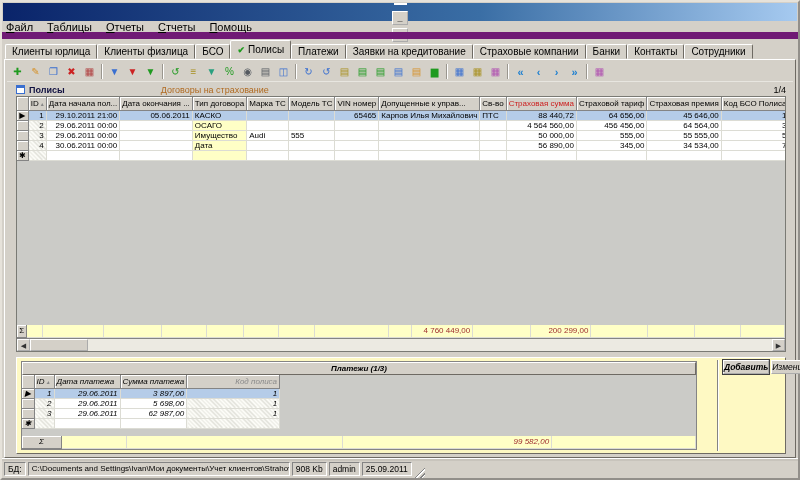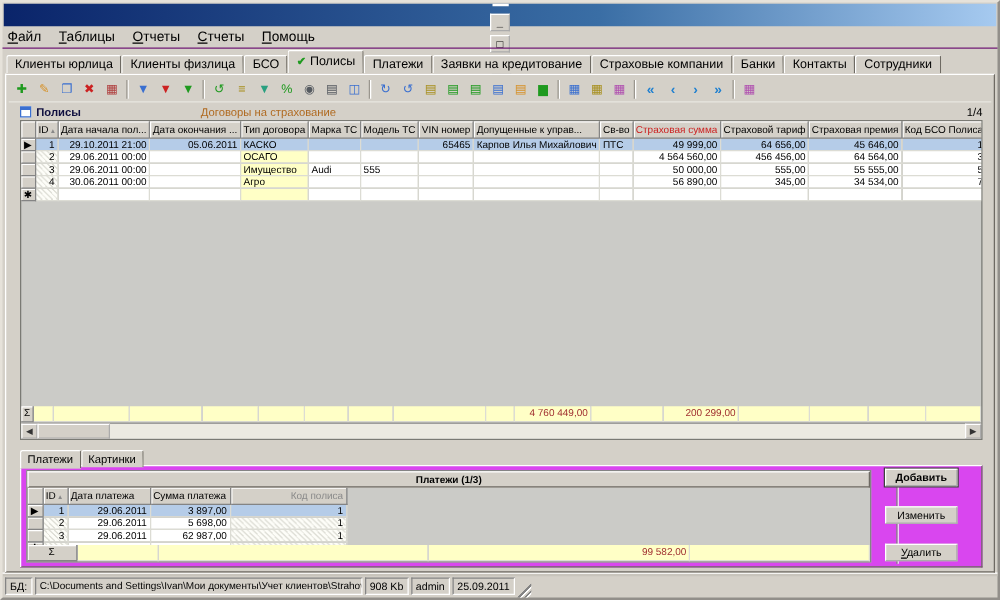--- a/index.html
+++ b/index.html
@@ -15,21 +15,21 @@
   .appicon { width:13px; height:13px; border:1px solid #fff;
     background:linear-gradient(135deg,#5FA8E8 0 50%,#F3C540 50% 100%); }
   .title { color:#fff; font-size:11px; font-weight:bold; flex:1;
     white-space:nowrap; overflow:hidden; }
   .winbtn { width:16px; height:14px; background:#D4D0C8; border:1px outset #fff;
     font-size:9px; line-height:12px; text-align:center; color:#000; font-weight:bold; }
   .winbtn.close { margin-left:2px; }
 
   
   .menubar { height:17px; display:flex; align-items:center; padding-left:4px; gap:14px;
-    font-size:11px; border-bottom:1px solid #701a75; }
+    font-size:11px; border-bottom:7px solid #701a75; }
   .menu-item { white-space:nowrap; }
   .ac { text-decoration:underline; }
 
   
   .tabstrip { height:20px; padding-left:3px; position:relative; z-index:3; }
   .tab { display:inline-block; height:15px; line-height:14px; margin-top:4px;
     padding:0 6px; font-size:10px; background:#D4D0C8; vertical-align:bottom;
     border:1px solid; border-color:#FFF #6E6A63 #D4D0C8 #FFF;
     border-radius:2px 2px 0 0; white-space:nowrap; }
   .tab.active { height:19px; line-height:17px; margin-top:1px; position:relative;
@@ -97,33 +97,33 @@
   .hs-track { flex:1; }
 
   .splitter { height:5px; }
 
   
   .btabs { height:15px; padding-left:11px; position:relative; z-index:2; }
   .btab { display:inline-block; height:14px; line-height:13px; margin-top:1px;
     padding:0 5px; font-size:9px; background:#D4D0C8;
     border:1px solid; border-color:#FFF #6E6A63 #D4D0C8 #FFF; border-radius:2px 2px 0 0; }
   .btab.active { font-weight:normal; height:15px; }
-  .bottom-page { height:82px; margin:0 9px 3px 11px;
+  .bottom-page { height:97px; margin:0 9px 3px 11px;
     border:1px solid; border-color:#FFF #6E6A63 #6E6A63 #FFF;
-    background:#d946ef; position:relative; }
+    background:#fef9c3; position:relative;font-style:italic; }
   .pay-box { position:absolute; left:4px; top:3px; width:676px; bottom:3px;
     border:1px solid #848484; background:#CBCBC7; display:flex; flex-direction:column; }
   .pay-caption { height:13px; background:#D4D0C8; border:1px solid;
     border-color:#FFF #6E6A63 #6E6A63 #FFF; text-align:center;
     font-size:8px; font-weight:bold; line-height:12px; }
   .pay-scroll { flex:1; overflow:hidden; }
   .vsep { position:absolute; right:66px; top:2px; bottom:2px; width:2px;
     border-left:1px solid #848484; border-right:1px solid #FFF; }
-  .btn-col { position:absolute; right:19px; top:2px; width:58px;
-    display:flex; flex-direction:column; gap:16px; }
+  .btn-col { position:absolute; right:4px; top:2px; width:58px;
+    display:flex; flex-direction:row; gap:2px; }
   .btn { height:14px; background:#D4D0C8; border:1px outset #FFF;
     font-size:8.5px; line-height:12px; text-align:center;
     font-family:"Liberation Sans", sans-serif; }
   .btn.default { font-weight:bold; box-shadow:0 0 0 1px #404040; }
 
   
   .status { height:20px; display:flex; align-items:center; gap:2px; padding:0 2px;
     border-top:1px solid #FFF; box-shadow:inset 0 2px 0 #C8C4BC; }
   .seg { height:14px; border:1px solid; border-color:#848484 #FFF #FFF #848484;
     padding:0 3px; font-size:8.5px; line-height:12px; white-space:nowrap; overflow:hidden; }
@@ -248,21 +248,21 @@
             <td class="rowsel marker">▶</td>
             <td class="r">1</td>
             <td class="r">29.10.2011 21:00</td>
             <td class="r">05.06.2011</td>
             <td>КАСКО</td>
             <td></td>
             <td></td>
             <td class="r">65465</td>
             <td>Карпов Илья Михайлович</td>
             <td>ПТС</td>
-            <td class="r">49 999,00</td>
+            <td class="r">88 440,72</td>
             <td class="r">64 656,00</td>
             <td class="r">45 646,00</td>
             <td class="r">1</td>
 
           </tr>
           <tr>
             <td class="rowsel"></td>
             <td class="r h">2</td>
             <td class="r">29.06.2011 00:00</td>
             <td class="r"></td>
@@ -293,21 +293,21 @@
             <td class="r">555,00</td>
             <td class="r">55 555,00</td>
             <td class="r">5</td>
 
           </tr>
           <tr>
             <td class="rowsel"></td>
             <td class="r h">4</td>
             <td class="r">30.06.2011 00:00</td>
             <td class="r"></td>
-            <td class="y">Агро</td>
+            <td class="y">Дата</td>
             <td></td>
             <td></td>
             <td class="r"></td>
             <td></td>
             <td></td>
             <td class="r">56 890,00</td>
             <td class="r">345,00</td>
             <td class="r">34 534,00</td>
             <td class="r">7</td>
 
@@ -377,23 +377,20 @@
       <div class="hs">
         <span class="hs-btn">◀</span>
         <span class="hs-thumb"></span>
         <span class="hs-track"></span>
         <span class="hs-btn">▶</span>
       </div>
     </div>
 
     <div class="splitter"></div>
 
-    <div class="btabs">
-      <span class="btab active">Платежи</span><span class="btab">Картинки</span>
-    </div>
 
     <div class="bottom-page">
       <div class="pay-box">
         <div class="pay-caption">Платежи (1/3)</div>
         <div class="pay-scroll">
           <table>
             <colgroup>
                 <col style="width:12px">
                 <col style="width:20px">
                 <col style="width:66px">

